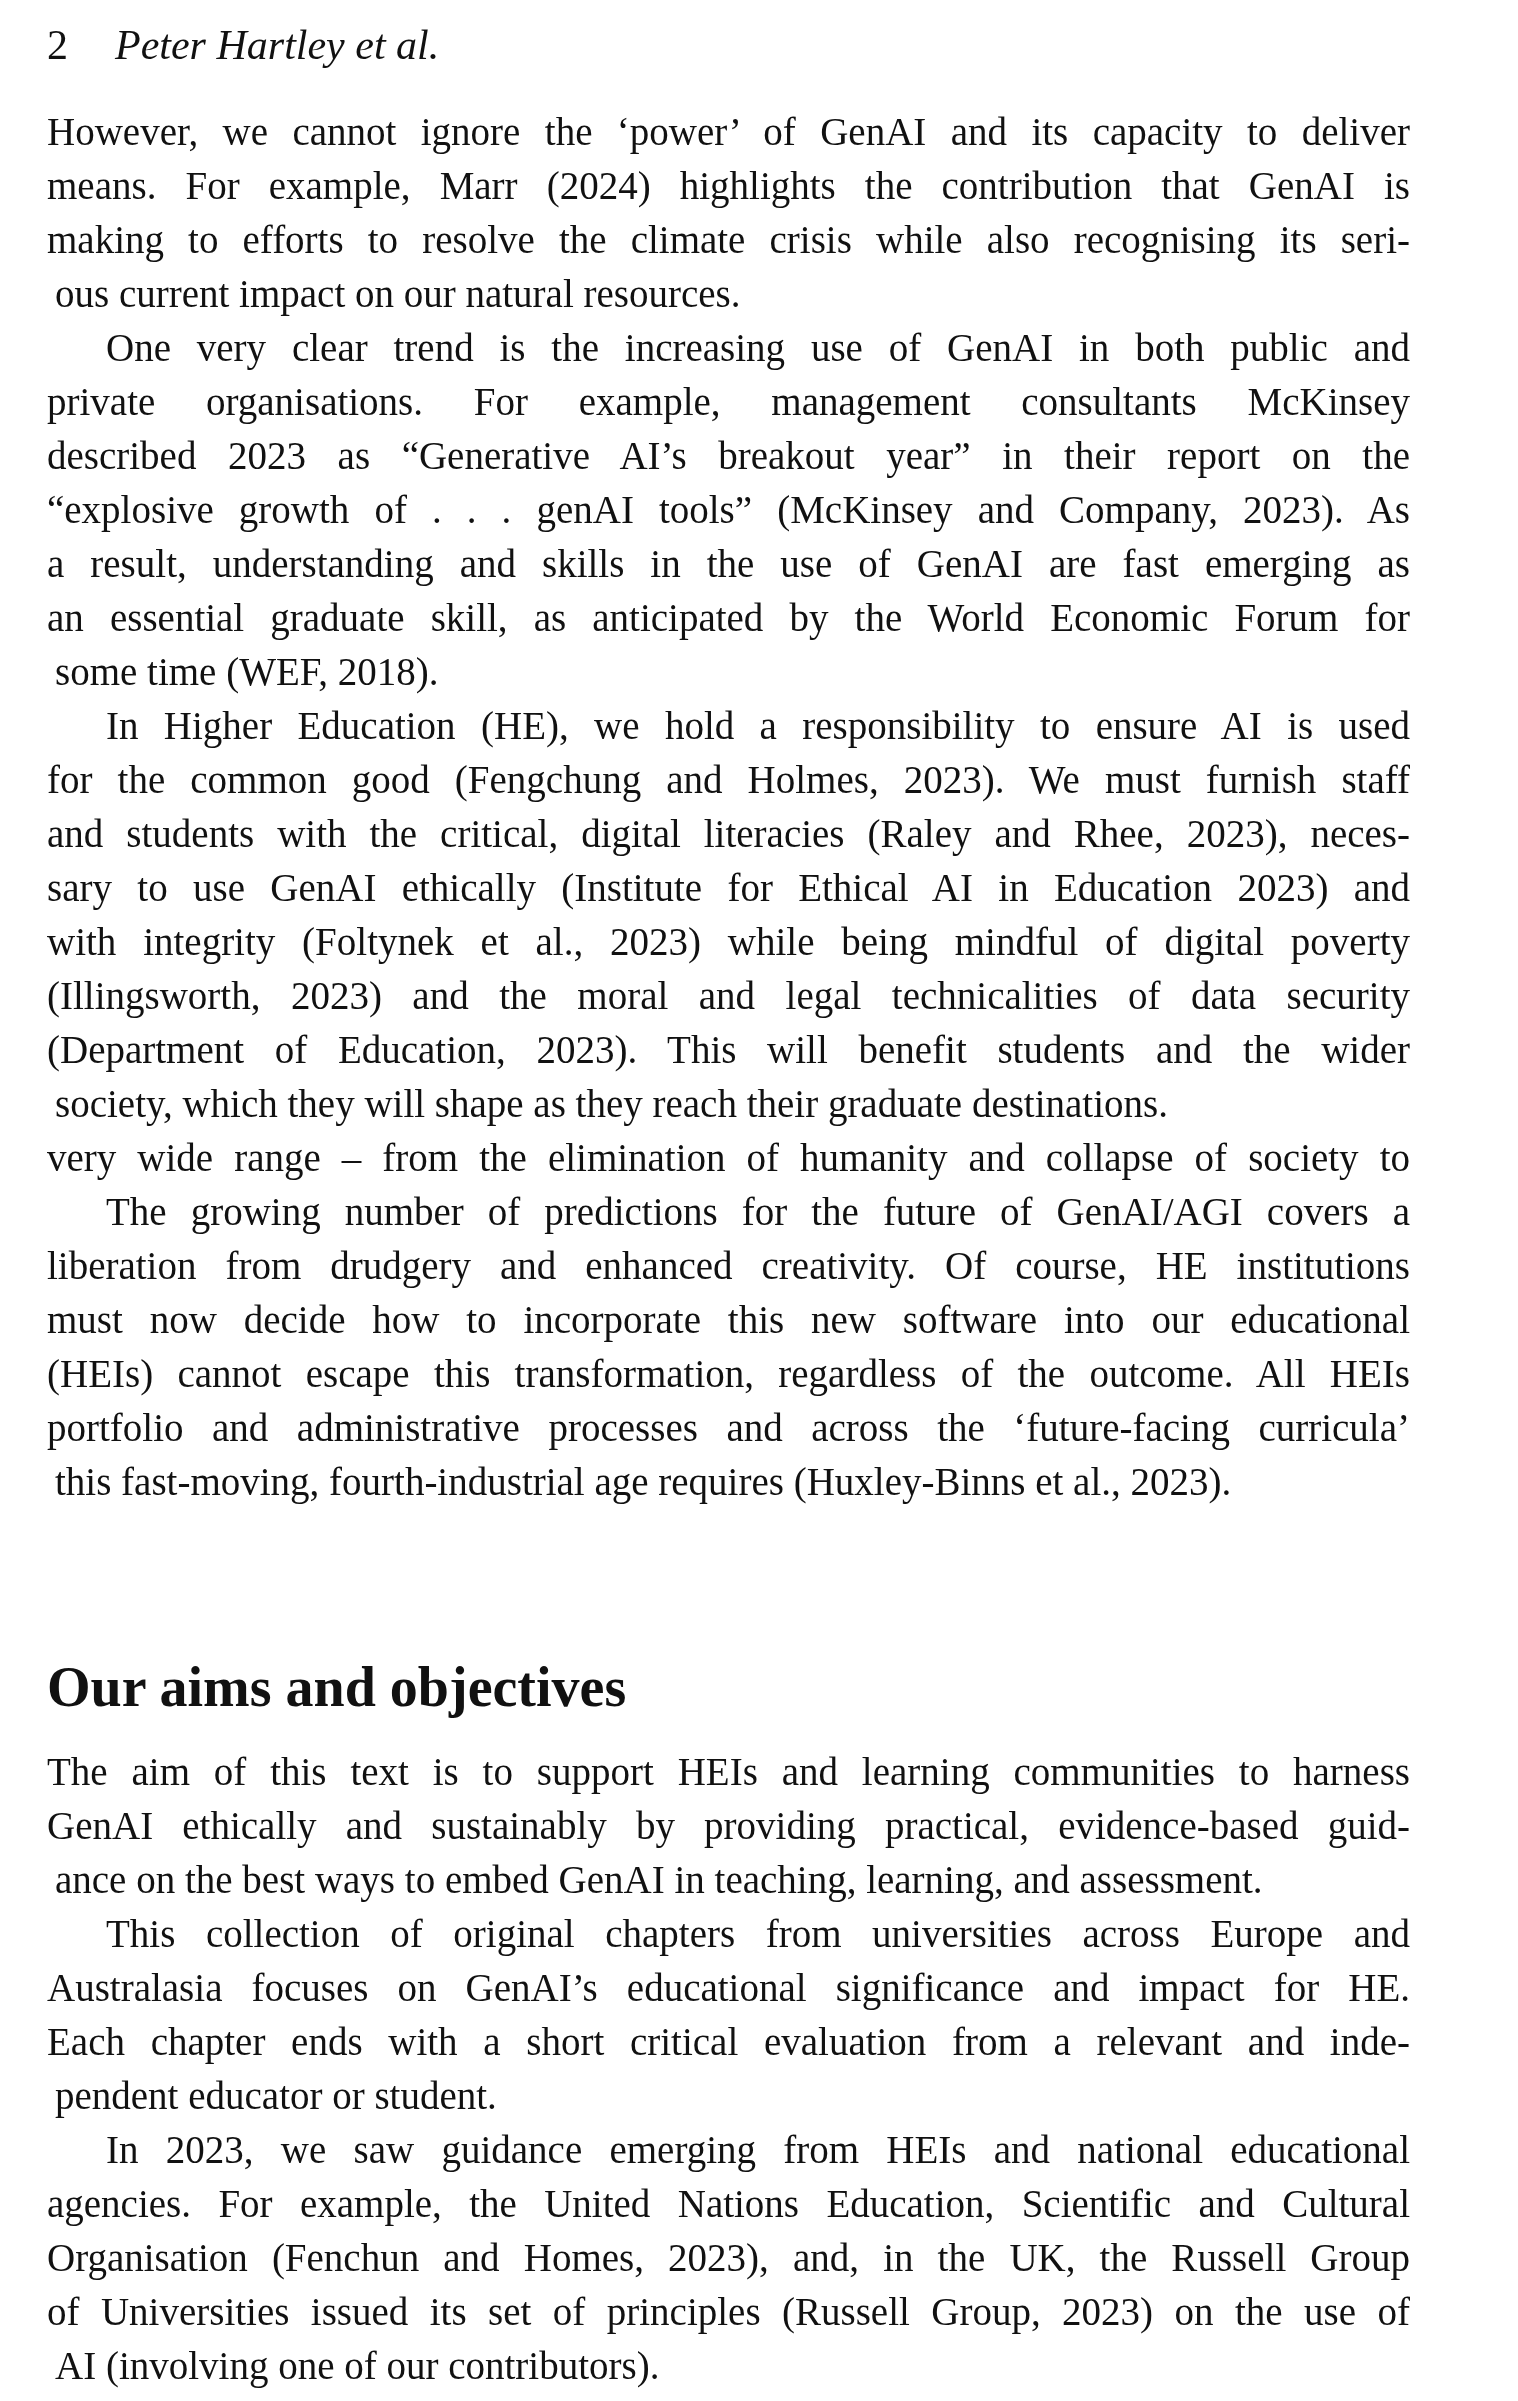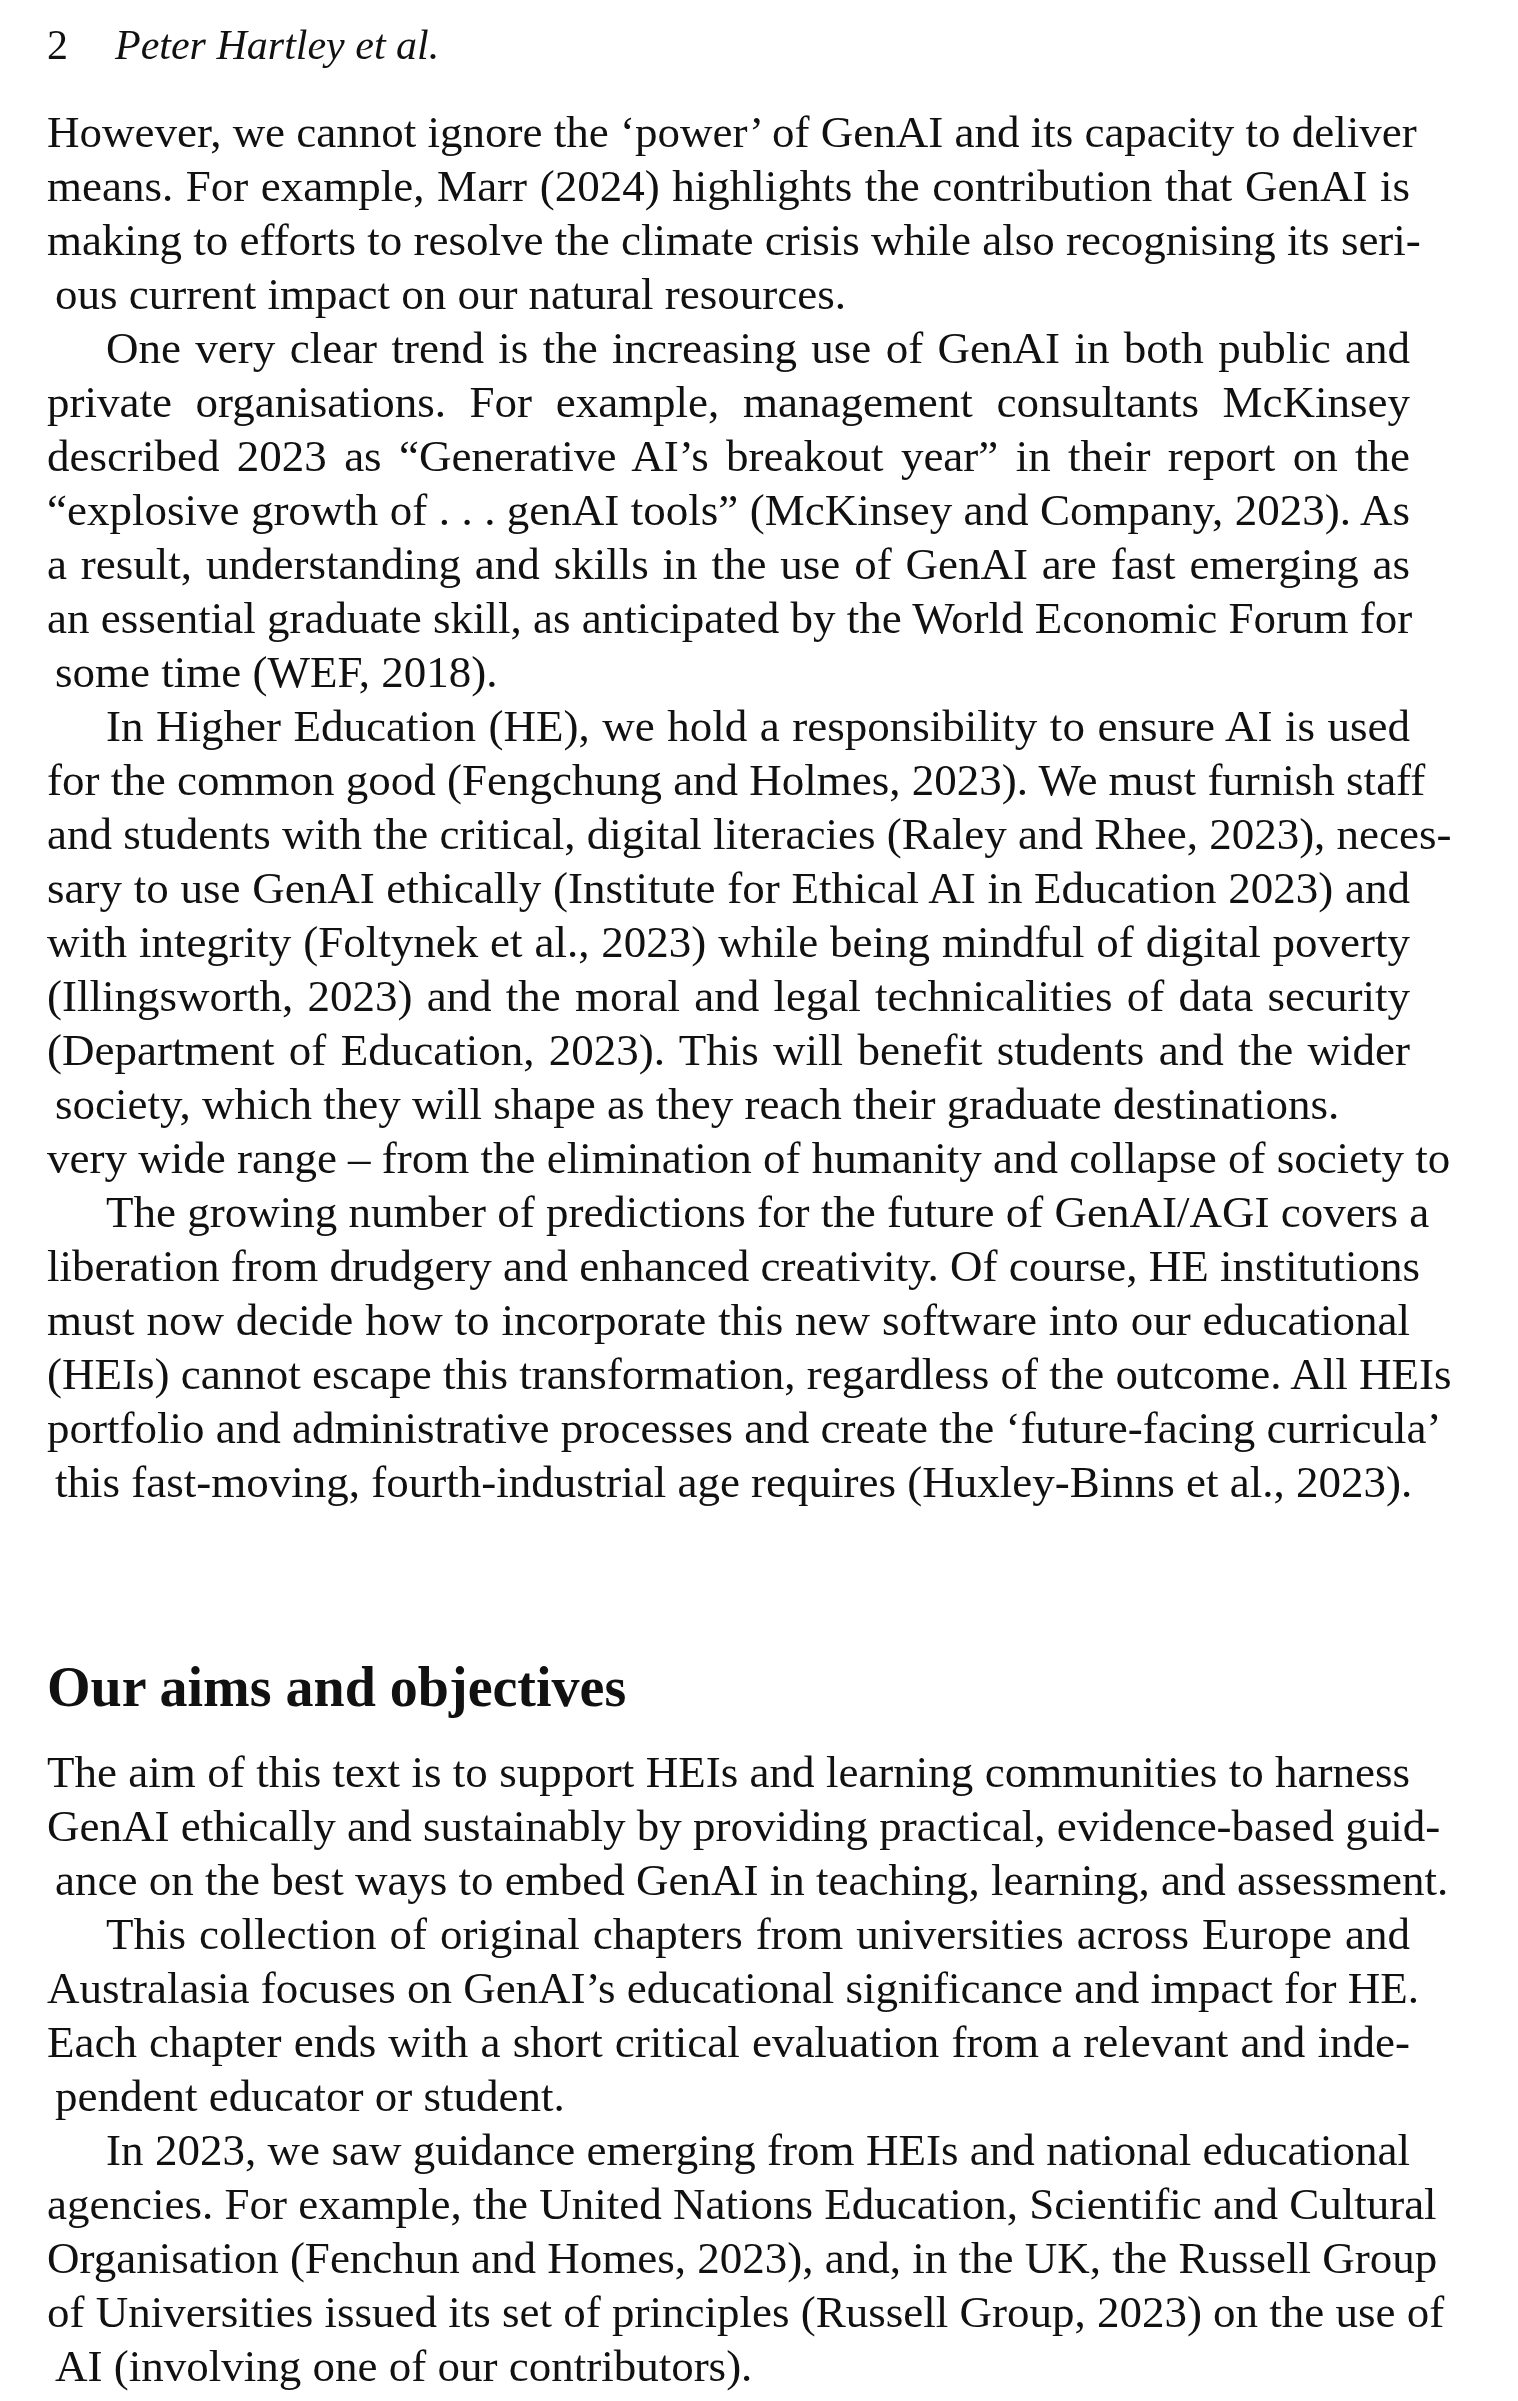--- a/index.html
+++ b/index.html
@@ -10,21 +10,21 @@
   }
   .running-head {
     position: absolute; left: 47px; top: 17px; height: 56px;
     font-size: 42px; line-height: 56px; white-space: nowrap;
   }
   .running-head .page-num { display: inline-block; width: 68px; }
   .running-head .authors { font-style: italic; }
   .block { position: absolute; left: 47px; width: 1363px; }
   .line {
     display: block; height: 54px; line-height: 54px;
-    font-size: 45px; white-space: nowrap;
+    font-size: 39px; white-space: nowrap;
     text-align: justify; text-align-last: justify;
   }
   .line.last { text-align-last: left; margin-left: 8px; }
   .line.indent { padding-left: 59px; }
   .heading {
     position: absolute; left: 47px; top: 1659px; height: 56px;
     font-size: 56px; line-height: 56px; font-weight: bold; white-space: nowrap;
   }
 </style>
 </head>
@@ -59,21 +59,21 @@
       <span class="line">(Illingsworth, 2023) and the moral and legal technicalities of data security</span>
       <span class="line">(Department of Education, 2023). This will benefit students and the wider</span>
       <span class="line last">society, which they will shape as they reach their graduate destinations.</span>
     </div>
     <div>
       <span class="line">very wide range – from the elimination of humanity and collapse of society to</span>
       <span class="line indent">The growing number of predictions for the future of GenAI/AGI covers a</span>
       <span class="line">liberation from drudgery and enhanced creativity. Of course, HE institutions</span>
       <span class="line">must now decide how to incorporate this new software into our educational</span>
       <span class="line">(HEIs) cannot escape this transformation, regardless of the outcome. All HEIs</span>
-      <span class="line">portfolio and administrative processes and create the ‘future-facing curricula’</span>
+      <span class="line">portfolio and administrative processes and across the ‘future-facing curricula’</span>
       <span class="line last">this fast-moving, fourth-industrial age requires (Huxley-Binns et al., 2023).</span>
     </div>
   </div>
 
 <h2 class="heading" style="margin:0;">Our aims and objectives</h2>
 
 <div class="block" id="section2" style="top:1745px;">
     <div>
       <span class="line">The aim of this text is to support HEIs and learning communities to harness</span>
       <span class="line">GenAI ethically and sustainably by providing practical, evidence-based guid-</span>

